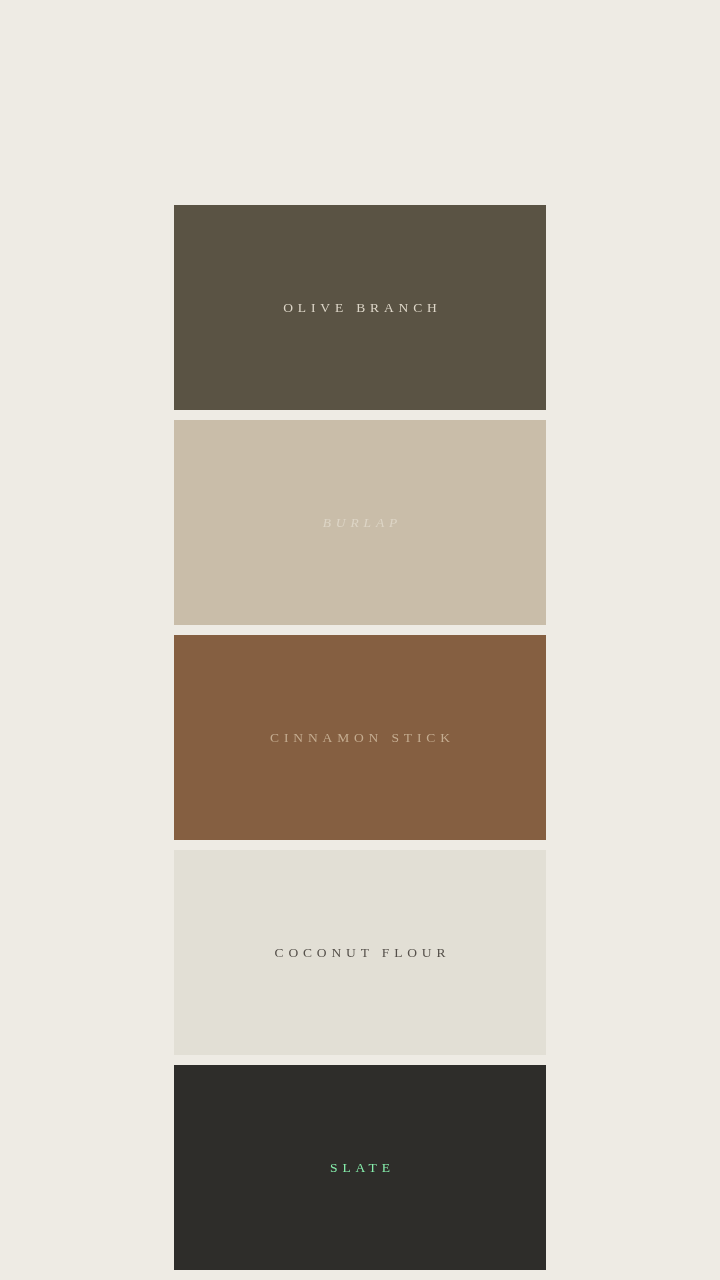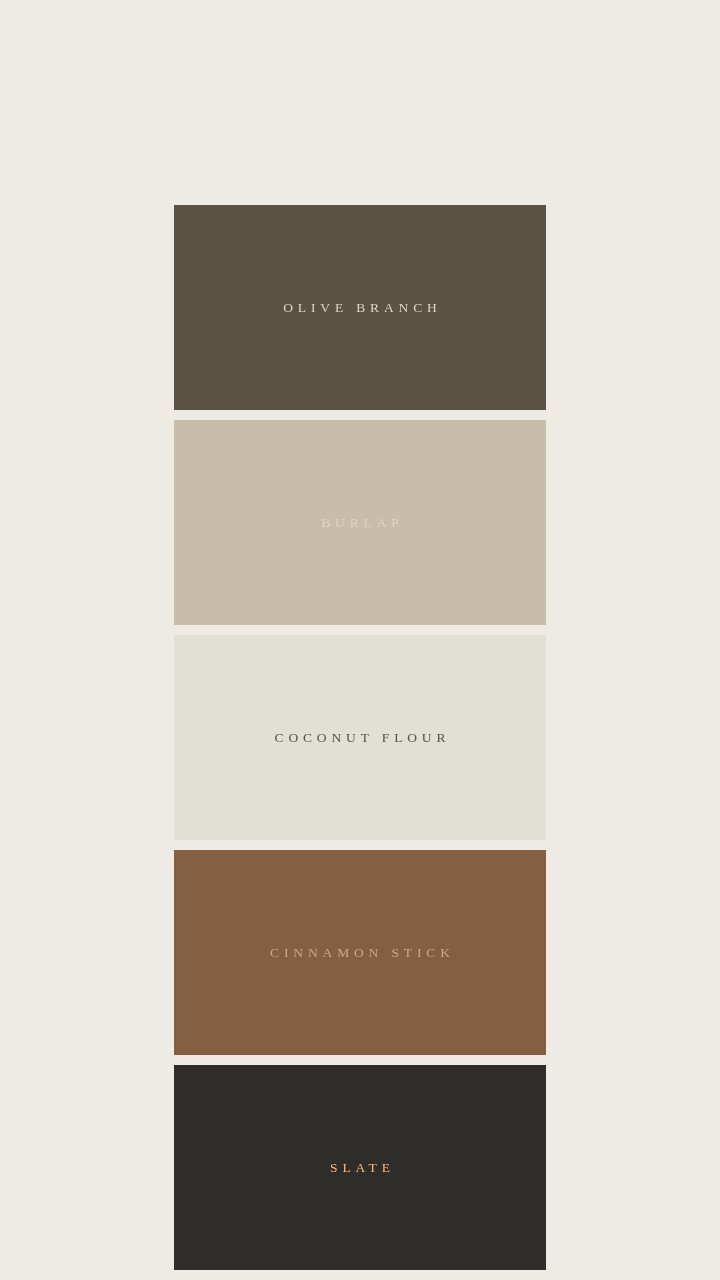--- a/index.html
+++ b/index.html
@@ -49,28 +49,28 @@
 </head>
 <body style="background: rgb(238, 235, 228);">
 
 <div id="palette-board">
 
   <div class="swatch" style="background-color: rgb(90, 83, 68);">
     <span class="swatch-label" style="color: rgb(221, 214, 200);">OLIVE BRANCH</span>
   </div>
 
   <div class="swatch" style="background-color: rgb(201, 189, 169);">
-    <span class="swatch-label" style="color: rgb(221, 213, 198);">BURLAP</span>
+    <span class="swatch-label" style="color: rgb(221, 213, 198); font-style: italic;">BURLAP</span>
+  </div>
+
+  <div class="swatch" style="background-color: rgb(133, 95, 65);">
+    <span class="swatch-label" style="color: rgb(196, 172, 144);">CINNAMON STICK</span>
   </div>
 
   <div class="swatch" style="background-color: rgb(226, 223, 213);">
     <span class="swatch-label" style="color: rgb(85, 80, 74);">COCONUT FLOUR</span>
   </div>
 
-  <div class="swatch" style="background-color: rgb(133, 95, 65);">
-    <span class="swatch-label" style="color: rgb(196, 172, 144);">CINNAMON STICK</span>
-  </div>
-
   <div class="swatch" style="background-color: rgb(46, 45, 42);">
-    <span class="swatch-label" style="color: #fdba74;">SLATE</span>
+    <span class="swatch-label" style="color: #86efac;">SLATE</span>
   </div>
 
 </div>
 
 </body></html>

